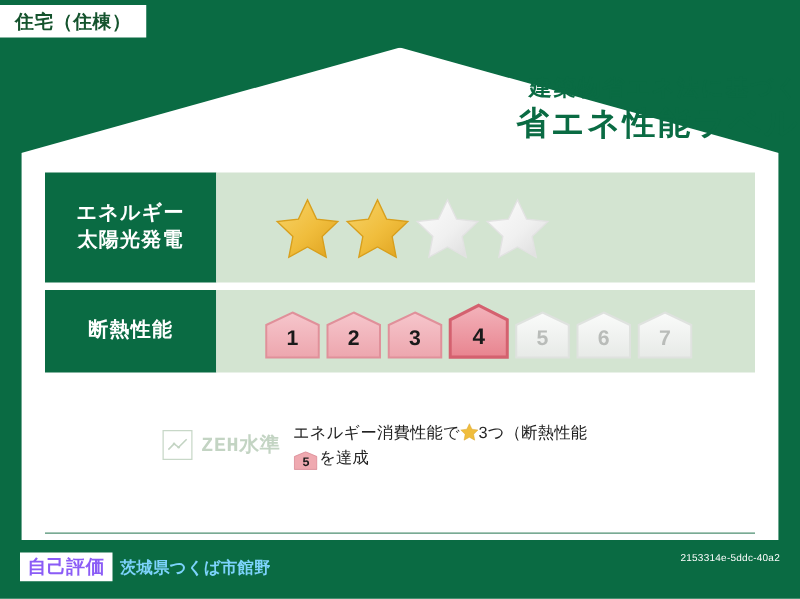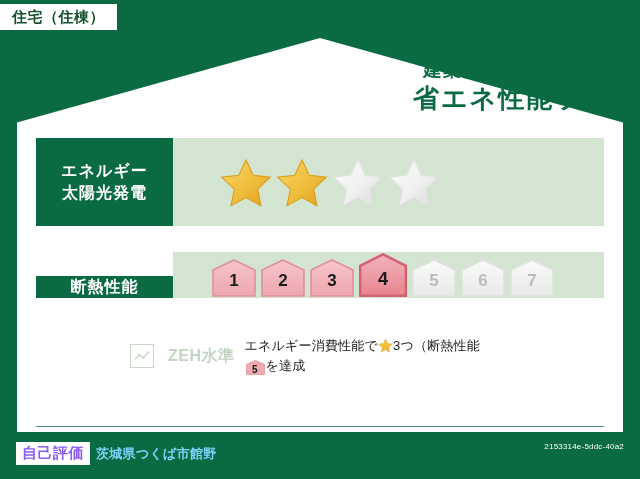--- a/index.html
+++ b/index.html
@@ -57,21 +57,21 @@
     letter-spacing: 2px;
   }
 
   
   .perf-row {
     position: absolute;
     left: 36px; width: 568px;
     display: flex;
   }
   .perf-row.energy { top: 138px; height: 88px; }
-  .perf-row.insul  { top: 244px; height: 54px; align-items: flex-end; }
+  .perf-row.insul  { top: 232px; height: 66px; }
 
   .perf-label {
     width: 137px;
     background: #0a6b43;
     color: #ffffff;
     font-weight: bold;
     font-size: 16px;
     line-height: 1.35;
     display: flex; align-items: center; justify-content: center;
     text-align: center;
@@ -109,21 +109,21 @@
   .house.inactive .house-num { color: #b9bcb9; }
   .house.active .house-num { font-size: 18px; padding-bottom: 8px; }
 
   
   .zeh-block {
     position: absolute;
     left: 130px; top: 336px;
     width: 420px;
     display: flex; align-items: center; gap: 10px;
   }
-  .zeh-mark { display: flex; align-items: center; gap: 14px; flex: none; }
+  .zeh-mark { display: flex; align-items: center; gap: 7px; flex: none; font-family: Liberation Mono, monospace; }
   .zeh-icon {
     width: 24px; height: 24px;
     border: 1px solid #c8d8c8;
     display: block;
   }
   .zeh-text {
     font-size: 16px; font-weight: bold;
     color: #c3d4c3;
     letter-spacing: 0.5px;
     white-space: nowrap;

